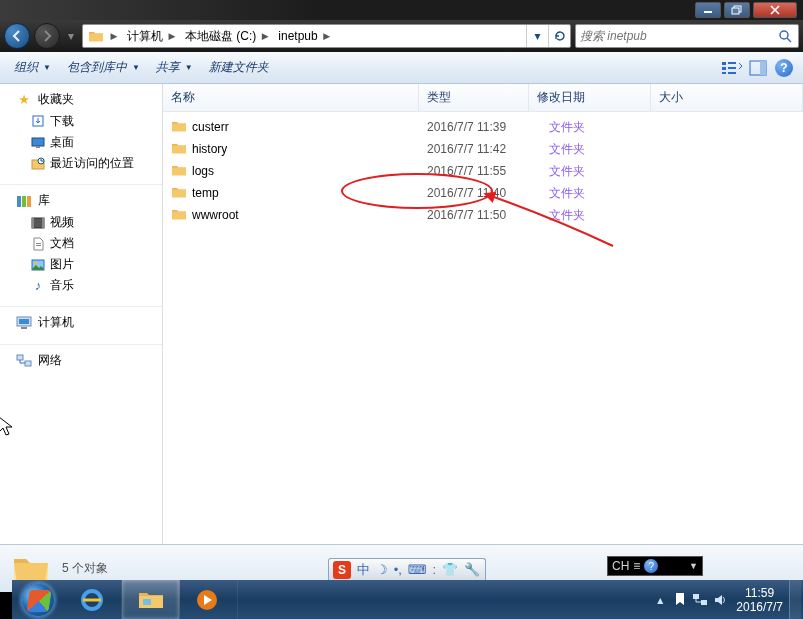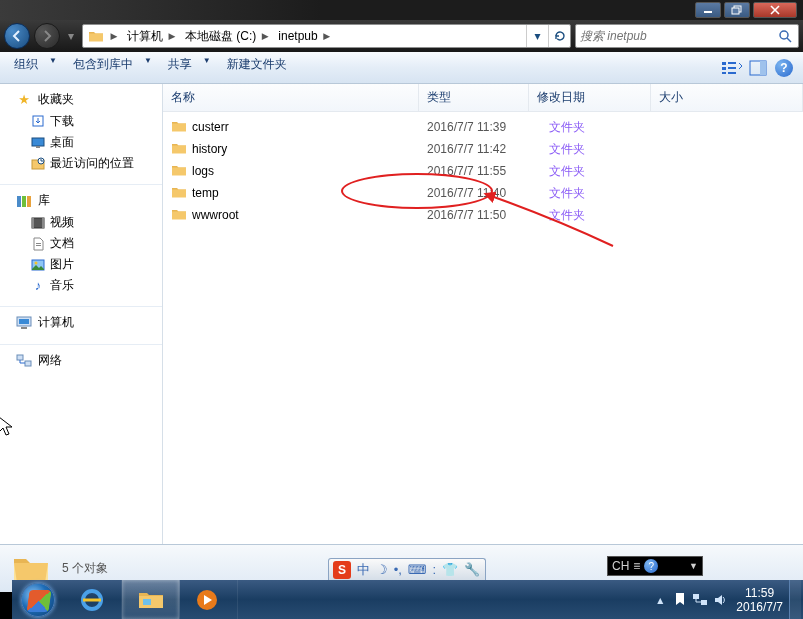--- a/index.html
+++ b/index.html
@@ -23,21 +23,21 @@
 .breadcrumb { display: flex; align-items: center; flex: 1; }
 .crumb { padding: 0 2px 0 6px; height: 22px; display: flex; align-items: center; cursor: pointer; }
 .crumb-sep { width: 14px; height: 22px; display: flex; align-items: center; justify-content: center; color: #555; cursor: pointer; font-size: 9px; }
 .addr-btn { width: 22px; height: 22px; border-left: 1px solid #ccc; display: flex; align-items: center; justify-content: center; color: #1a4d7f; cursor: pointer; }
 .searchbar { width: 224px; height: 24px; background: #fff; border: 1px solid #8e8f8f; border-radius: 2px; display: flex; align-items: center; padding: 0 4px; gap: 16px; }
 .searchbar input { border: none; outline: none; flex: 1; font-style: italic; color: #666; }
 .search-icon { width: 18px; height: 18px; display: flex; align-items: center; justify-content: center; color: #3a6ab3; }
 
 
 .toolbar { height: 32px; background: linear-gradient(#f8fbfe, #e4edf7 50%, #d7e4f2); border-bottom: 1px solid #b8c8d8; display: flex; align-items: center; padding: 0 6px; }
-.tb-btn { padding: 0 8px; height: 24px; display: flex; align-items: flex-start; gap: 8px; color: #1a3c6e; cursor: pointer; border-radius: 2px; }
+.tb-btn { padding: 0 8px; height: 24px; display: flex; align-items: center; gap: 2px; color: #1a3c6e; cursor: pointer; border-radius: 2px; font-style: italic; }
 .tb-drop { font-size: 8px; color: #1a3c6e; margin-left: 3px; }
 .tb-spacer { flex: 1; }
 .tb-icon { width: 26px; height: 24px; display: flex; align-items: center; justify-content: center; color: #1a3c6e; cursor: pointer; }
 .help-icon { width: 18px; height: 18px; border-radius: 50%; background: radial-gradient(circle at 30% 30%, #7ab3ef, #2a6acf); color: #fff; font-weight: bold; display: flex; align-items: center; justify-content: center; }
 
 
 .main { display: flex; height: 460px; background: #fff; }
 .sidebar { width: 163px; border-right: 1px solid #d6dfe8; background: #fff; overflow: hidden; }
 .side-group { padding: 4px 0 10px 0; border-bottom: 1px solid #e6edf5; }
 .side-group.last { border-bottom: none; }

